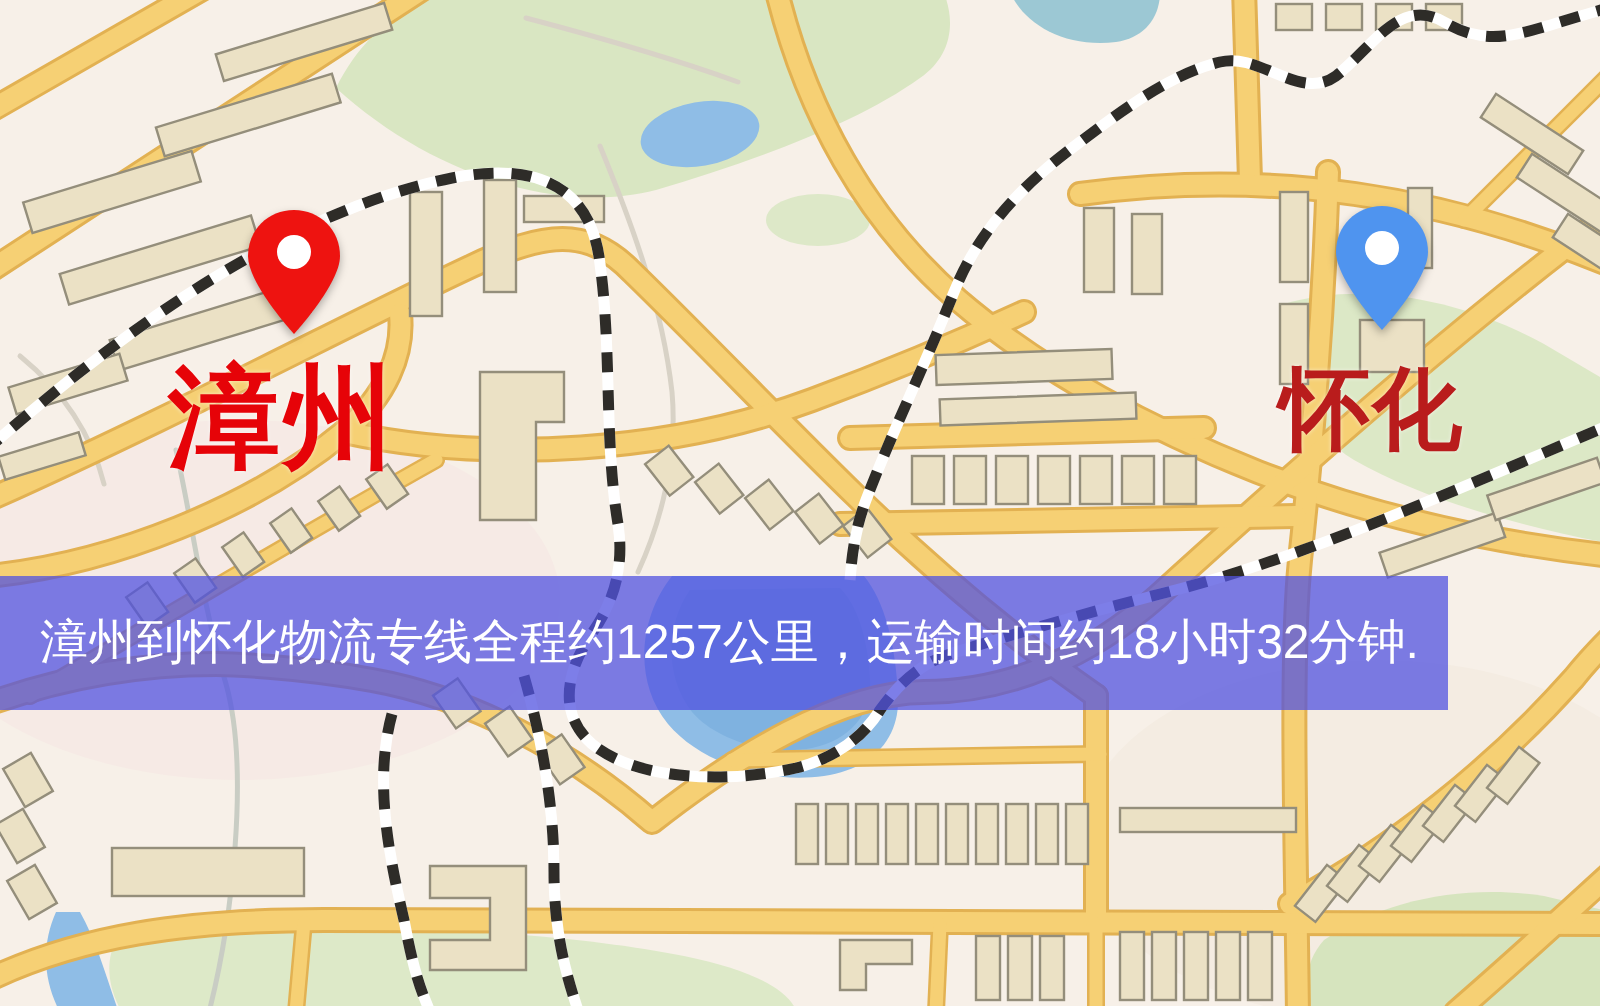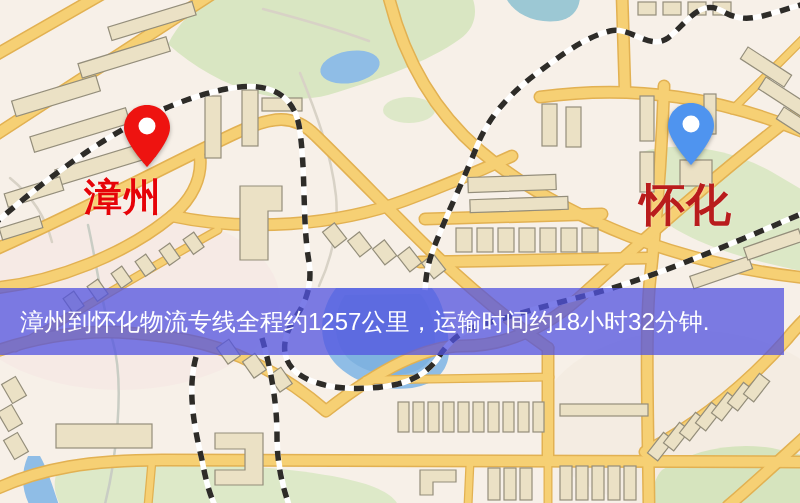--- a/index.html
+++ b/index.html
@@ -11,23 +11,23 @@
   .rw-base{fill:none;stroke:#ffffff;stroke-width:5.5;}
   .rw-dash{fill:none;stroke:#2e2c28;stroke-width:5.5;stroke-dasharray:10 9;}
   .minor{fill:none;stroke:#d8d2c6;stroke-width:2.5;stroke-linecap:round;}
   .river{fill:none;stroke:#c9cdc4;stroke-width:2.5;stroke-linecap:round;}
   .pin{position:absolute;width:50px;height:66px;filter:drop-shadow(0 2px 2px rgba(0,0,0,0.3));cursor:pointer;}
   .pin svg{width:100%;height:100%;display:block;}
   .pin-origin{left:122px;top:103px;}
   .pin-dest{left:666px;top:101px;}
   .city-label{position:absolute;font-weight:700;letter-spacing:1px;white-space:nowrap;
     text-shadow:0 0 2px rgba(255,255,255,0.6);}
-  .label-origin{left:84px;top:172px;font-size:38px;color:#e60308;}
+  .label-origin{left:84px;top:172px;font-size:56px;color:#e60308;}
   .label-dest{left:640px;top:175px;font-size:45px;color:#b91c1c;}
-  .banner{position:absolute;left:0;top:288px;width:784px;height:67px;
+  .banner{position:absolute;left:0;top:288px;width:724px;height:67px;
     background:rgba(82,83,224,0.75);color:#ffffff;font-size:24px;line-height:67px;
     padding-left:20px;box-sizing:border-box;white-space:nowrap;}
 </style>
 </head>
 <body>
 
 <div class="stage">
 
   <svg class="map-svg" viewBox="0 0 800 503" aria-hidden="true">
     <defs>

